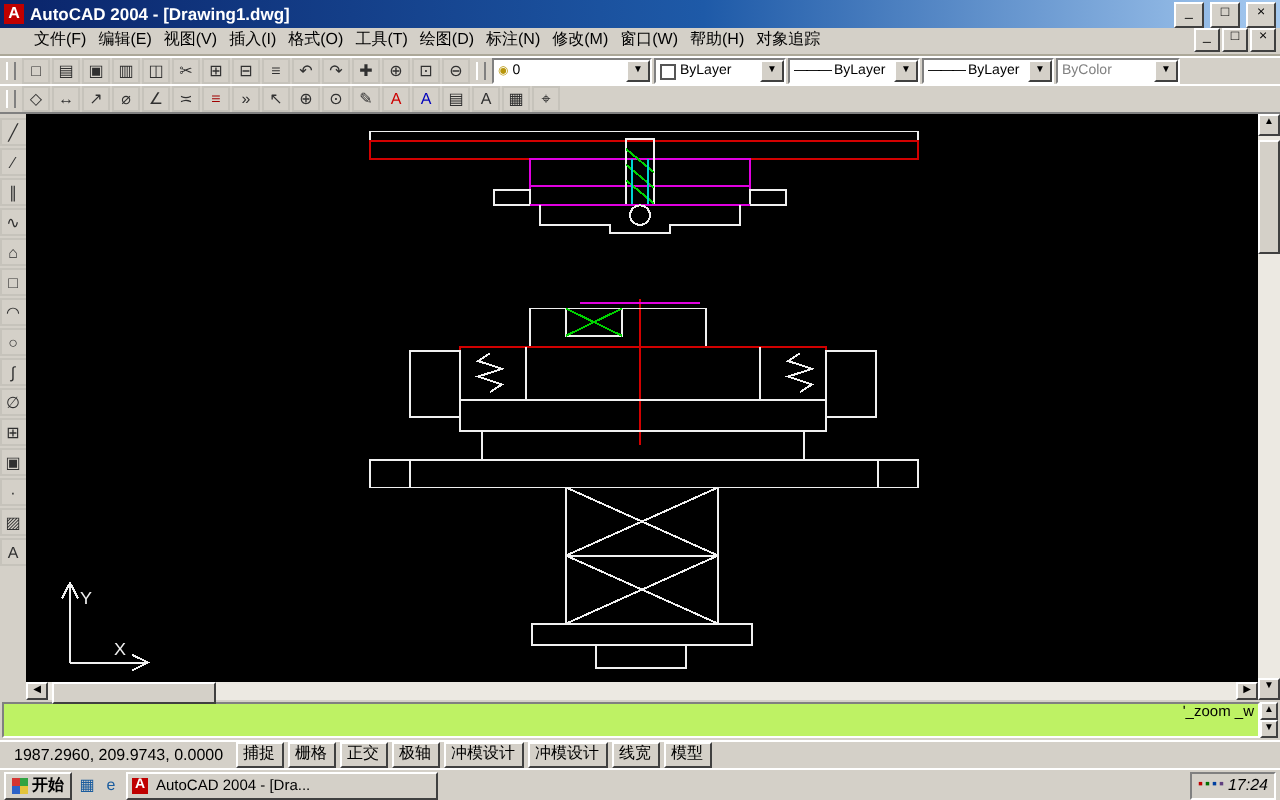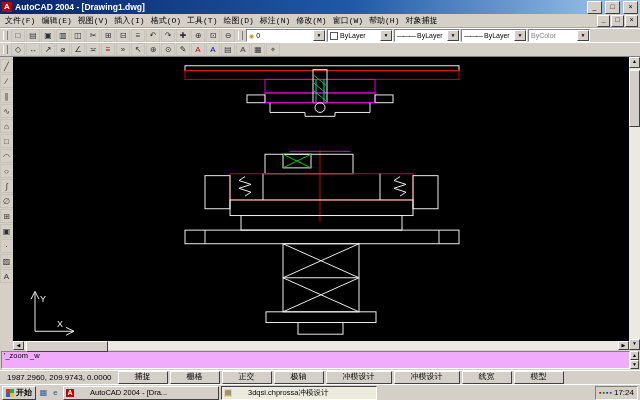--- a/index.html
+++ b/index.html
@@ -11,21 +11,21 @@
   .titlebar{height:14px;flex:none;background:linear-gradient(90deg,#0a246a 0%,#1e5aa8 55%,#a6caf0 100%);
             display:flex;align-items:center;gap:3px;padding:0 2px;}
   .app-icon{width:10px;height:10px;background:#c00000;color:#fff;font-size:8px;font-weight:bold;
             line-height:10px;text-align:center;flex:none;}
   .title-text{color:#fff;font-weight:bold;font-size:8.5px;white-space:nowrap;overflow:hidden;flex:1;}
   .winbtn{width:13px;height:11px;flex:none;background:#d4d0c8;border:1px solid;
           border-color:#ffffff #404040 #404040 #ffffff;font-size:7px;line-height:9px;text-align:center;}
   .winbtn.small{width:11px;height:10px;line-height:8px;}
 
   
-  .menubar{height:13px;flex:none;display:flex;align-items:center;padding-left:2px;border-bottom:1px solid #aca899;font-family:Liberation Mono, monospace;}
+  .menubar{height:13px;flex:none;display:flex;padding-left:14px;border-bottom:1px solid #aca899;}
   .menu-item{padding:0 3px;white-space:nowrap;font-size:8px;}
   .doc-controls{margin-left:auto;display:flex;gap:1px;padding-right:2px;}
 
   
   .toolbar{height:13px;flex:none;display:flex;align-items:center;gap:1px;padding:0 1px;border-top:1px solid #ffffff;}
   .grip{width:3px;height:9px;border-left:1px solid #fff;border-right:1px solid #808080;margin:0 2px;flex:none;}
   .iconrow{display:flex;gap:1px;flex:none;}
   .iconrow span,.tbi{width:12px;height:11px;flex:none;display:inline-flex;align-items:center;justify-content:center;
        font-size:8px;color:#303030;background:#d4d0c8;border:1px solid #c6c3bb;overflow:hidden;}
   .dd{height:11px;background:#fff;border:1px solid;border-color:#808080 #ffffff #ffffff #808080;
@@ -52,57 +52,57 @@
   .h-thumb{position:absolute;left:2px;top:0;width:80px;height:100%;background:#d4d0c8;border:1px solid;
            border-color:#fff #404040 #404040 #fff;}
   .vscroll{width:11px;flex:none;background:#d4d0c8;display:flex;flex-direction:column;}
   .vscroll .sb-btn{width:auto;height:9px;line-height:7px;}
   .v-track{flex:1;background:#ece9e2;position:relative;}
   .v-thumb{position:absolute;top:2px;left:0;right:0;height:55px;background:#d4d0c8;border:1px solid;
            border-color:#fff #404040 #404040 #fff;}
 
   
   .command{height:18px;flex:none;display:flex;background:#d4d0c8;padding:1px;}
-  .cmd-text{flex:1;background:#f0abfc;border:1px solid;border-color:#808080 #fff #fff #808080;
-            padding:0 2px;font-size:7.5px;line-height:8px;overflow:hidden;}
+  .cmd-text{flex:1;background:#bef264;border:1px solid;border-color:#808080 #fff #fff #808080;
+            padding:0 2px;font-size:7.5px;line-height:8px;overflow:hidden;text-align:right;}
   .cmd-sb{width:9px;flex:none;display:flex;flex-direction:column;}
   .cmd-sb .sb-btn{width:auto;height:8px;flex:1;line-height:6px;}
 
   
   .statusbar{height:13px;flex:none;display:flex;align-items:center;gap:2px;padding:0 3px;border-top:1px solid #fff;}
   .coords{font-size:8px;padding:0 4px;white-space:nowrap;}
   .statusbar .tgl{display:flex;gap:2px;}
-  .statusbar .tgl span{height:11px;padding:0 16px;background:#d4d0c8;border:1px solid;
+  .statusbar .tgl span{height:11px;padding:0 3px;background:#d4d0c8;border:1px solid;
         border-color:#fff #404040 #404040 #fff;font-size:8px;line-height:10px;white-space:nowrap;}
 
   
   .taskbar{height:15px;flex:none;display:flex;align-items:center;gap:2px;padding:0 2px;
            border-top:1px solid #fff;background:#d4d0c8;}
   .start{height:12px;display:flex;align-items:center;gap:2px;padding:0 3px;background:#d4d0c8;border:1px solid;
          border-color:#fff #404040 #404040 #fff;font-weight:bold;font-size:8px;flex:none;}
   .flag{width:8px;height:8px;display:grid;grid-template-columns:1fr 1fr;grid-template-rows:1fr 1fr;flex:none;}
   .flag i:nth-child(1){background:#d43532;}
   .flag i:nth-child(2){background:#30a341;}
   .flag i:nth-child(3){background:#2c62c8;}
   .flag i:nth-child(4){background:#e3c33a;}
   .ql{display:flex;gap:1px;flex:none;}
   .ql span{width:11px;height:11px;display:inline-flex;align-items:center;justify-content:center;font-size:8px;}
-  .task{height:12px;width:150px;flex:none;display:flex;align-items:center;gap:16px;padding:0 2px;
+  .task{height:12px;width:150px;flex:none;display:flex;align-items:center;gap:4px;padding:0 2px;
         background:#d4d0c8;border:1px solid;border-color:#fff #404040 #404040 #fff;
         font-size:7.5px;overflow:hidden;white-space:nowrap;}
   .task.active{background:#ece9dd;border-color:#404040 #fff #fff #404040;}
   .ticon{width:8px;height:8px;flex:none;font-size:7px;line-height:8px;text-align:center;color:#fff;
          background:#c00000;font-weight:bold;}
   .ticon.doc{background:#e8d8a0;color:#555;}
   .spacer{flex:1;}
   .tray{height:12px;display:flex;align-items:center;gap:2px;padding:0 3px;border:1px solid;
         border-color:#808080 #fff #fff #808080;flex:none;}
   .tray .icons{display:flex;gap:1px;}
   .tray .icons span{font-size:7px;line-height:1;}
-  .clock{font-size:8px;white-space:nowrap;}
+  .clock{font-size:8px;white-space:nowrap;font-style:italic;}
 </style>
 </head>
 <body>
 
 <div class="app">
 
   <div class="titlebar">
     <span class="app-icon">A</span>
     <span class="title-text">AutoCAD 2004 - [Drawing1.dwg]</span>
     <span class="winbtn">_</span>
@@ -116,21 +116,21 @@
         <span class="menu-item">编辑(E)</span>
         <span class="menu-item">视图(V)</span>
         <span class="menu-item">插入(I)</span>
         <span class="menu-item">格式(O)</span>
         <span class="menu-item">工具(T)</span>
         <span class="menu-item">绘图(D)</span>
         <span class="menu-item">标注(N)</span>
         <span class="menu-item">修改(M)</span>
         <span class="menu-item">窗口(W)</span>
         <span class="menu-item">帮助(H)</span>
-        <span class="menu-item">对象捕捉</span>
+        <span class="menu-item">对象追踪</span>
       </span>
     <span class="doc-controls">
       <span class="winbtn small">_</span>
       <span class="winbtn small">□</span>
       <span class="winbtn small">×</span>
     </span>
   </div>
 
   <div class="toolbar">
     <span class="grip"></span>
@@ -336,24 +336,20 @@
       <span>开始</span>
     </span>
     <span class="ql">
         <span style="color: rgb(26, 92, 158);">▦</span>
         <span style="color: rgb(26, 92, 158);">e</span>
       </span>
     <span class="task">
       <span class="ticon">A</span>
       <span>AutoCAD 2004 - [Dra...</span>
     </span>
-    <span class="task active">
-      <span class="ticon doc">▤</span>
-      <span>3dqsi.chprossa冲模设计</span>
-    </span>
     <span class="spacer"></span>
     <span class="tray">
       <span class="icons">
           <span style="color: rgb(192, 0, 0);">▪</span>
           <span style="color: rgb(0, 112, 0);">▪</span>
           <span style="color: rgb(0, 64, 160);">▪</span>
           <span style="color: rgb(96, 64, 128);">▪</span>
         </span>
       <span class="clock">17:24</span>
     </span>

